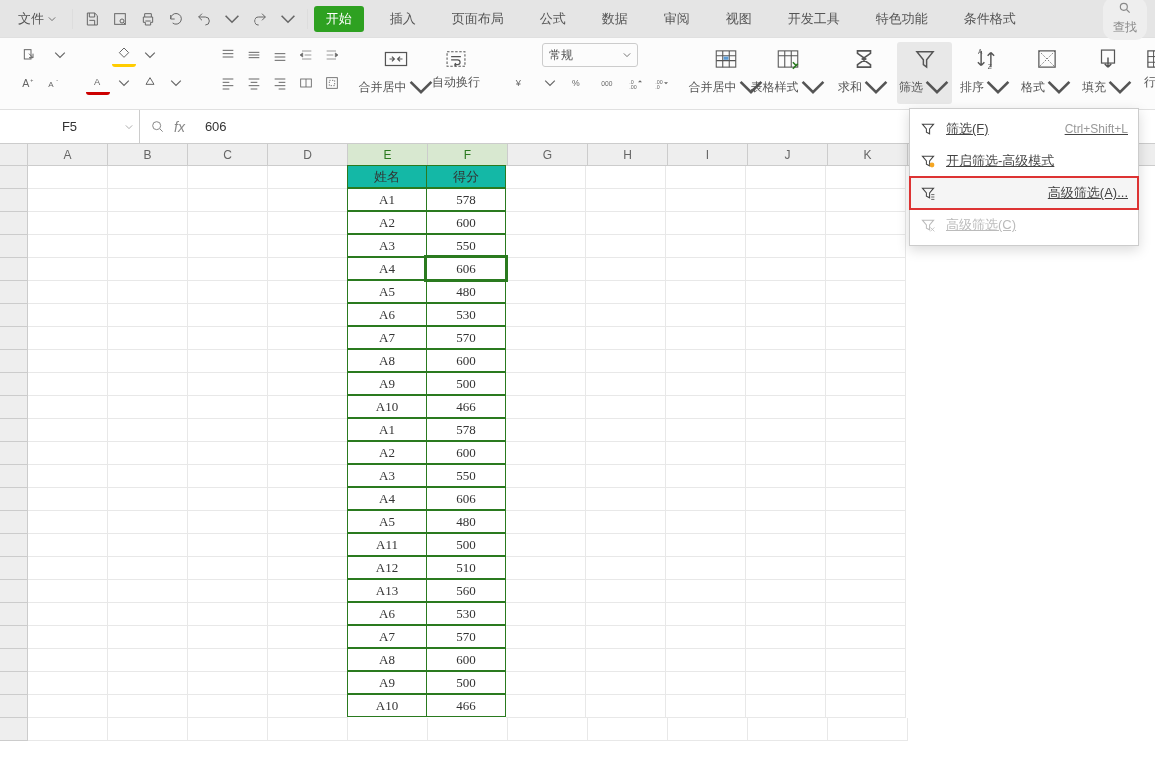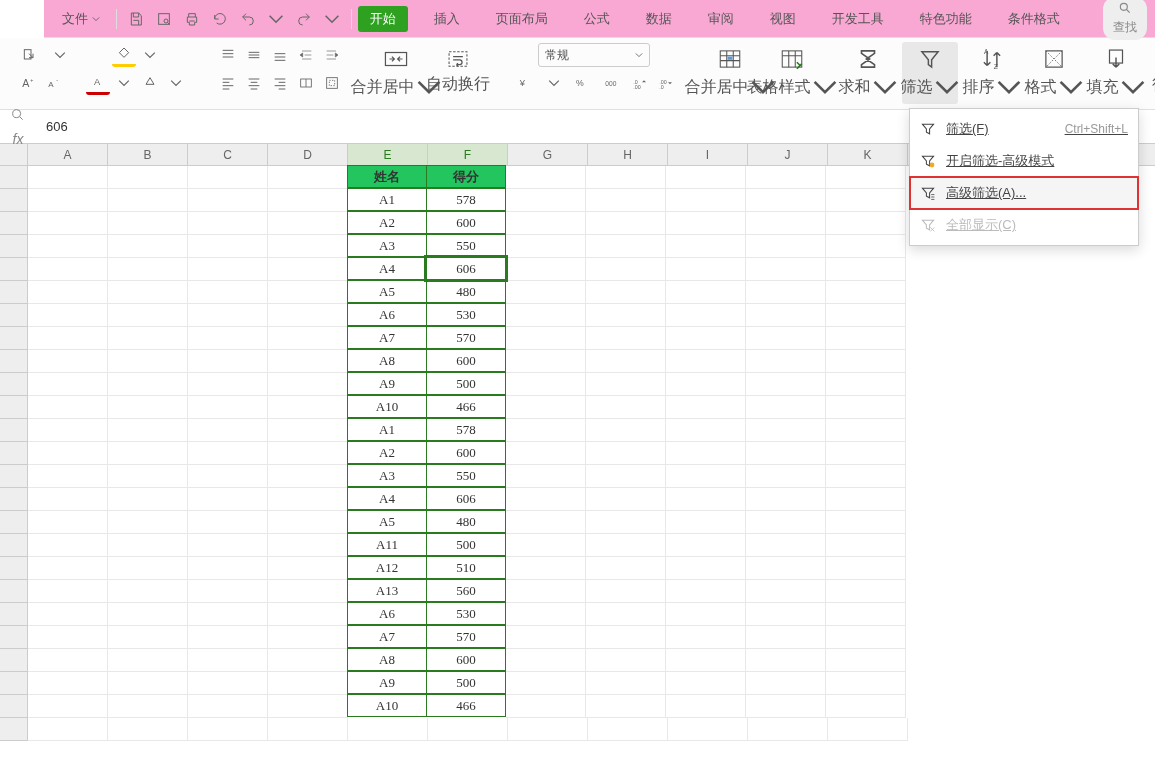--- a/index.html
+++ b/index.html
@@ -1,72 +1,72 @@
 <!DOCTYPE html>
 <html><head>
 <meta charset="utf-8">
 <style>
 * { box-sizing: border-box; margin: 0; padding: 0; }
 body { font-family: "Microsoft YaHei", Arial, sans-serif; font-size: 12px; background: #fff; color: #333; user-select: none; width: 1155px; }
 
 
-.menubar { display: flex; align-items: center; height: 38px; padding: 8px 8px; gap: 2px; border-bottom: 1px solid #e0e0e0; background: #f9a8d4; margin-left: 44px; }
+.menubar { display: flex; align-items: center; height: 38px; padding: 8px 8px; gap: 2px; border-bottom: 1px solid #e0e0e0; background: #e5e5e5; }
 .menu-item { padding: 4px 10px; font-size: 13px; color: #555; border-radius: 3px; }
 .menu-item.active { background: #2ea121; color: #fff; padding: 4px 12px; }
 .icon-btn { width: 26px; height: 26px; display: inline-flex; align-items: center; justify-content: center; color: #666; border-radius: 3px; }
 .icon-btn svg { width: 16px; height: 16px; }
 .sep { width: 1px; height: 20px; background: #ddd; margin: 0 4px; }
 .search-btn { display: flex; align-items: center; gap: 4px; margin-left: auto; padding: 4px 10px; background: #eee; border-radius: 12px; color: #888; flex-direction: column; }
 .search-btn svg { width: 14px; height: 14px; }
 
 
 .toolbar { display: flex; align-items: flex-start; height: 72px; padding: 4px 8px 0; gap: 6px; border-bottom: 1px solid #e0e0e0; background: #fcfcfc; }
 .tb-group { display: flex; flex-direction: column; align-items: center; gap: 2px; padding: 0 4px; }
 .tb-row { display: flex; align-items: center; gap: 2px; height: 26px; }
 .tb-btn { display: inline-flex; align-items: center; justify-content: center; min-width: 24px; height: 24px; padding: 0 2px; color: #666; border-radius: 3px; }
 .tb-btn svg { width: 16px; height: 16px; }
 .tb-btn.small svg { width: 12px; height: 12px; }
 .tb-big { display: flex; flex-direction: column; align-items: center; gap: 2px; width: 56px; padding: 4px 2px; color: #555; }
 .tb-big svg { width: 26px; height: 26px; }
-.tb-big .lbl { font-size: 16px; white-space: nowrap; display: flex; align-items: center; gap: 1px; }
+.tb-big .lbl { font-size: 12px; white-space: nowrap; display: flex; align-items: center; gap: 1px; }
 .tb-big.active { background: #e8e8e8; border-radius: 3px; align-items: center; }
 .dd-caret { width: 8px; height: 8px; }
 .tb-sep { width: 1px; height: 54px; background: #e0e0e0; margin: 4px 4px 0; }
-.fmt-select { display: flex; align-items: center; gap: 4px; height: 24px; padding: 0 6px; border: 1px solid #ccc; border-radius: 3px; font-size: 12px; color: #555; width: 112px; }
+.fmt-select { display: flex; align-items: center; gap: 4px; height: 24px; padding: 0 6px; border: 1px solid #ccc; border-radius: 3px; font-size: 12px; color: #555; width: 96px; }
 
 
 .formula-bar { display: flex; align-items: center; height: 34px; border-bottom: 1px solid #ccc; background: #fff; }
 .name-box { width: 140px; height: 34px; display: flex; align-items: center; justify-content: center; border-right: 1px solid #ccc; font-size: 13px; color: #333; position: relative; }
 .name-box .caret { position: absolute; right: 6px; }
-.fb-tools { display: flex; align-items: center; gap: 8px; padding: 0 10px; color: #888; flex-direction: column; }
+.fb-tools { display: flex; align-items: center; gap: 8px; padding: 0 10px; color: #888; }
 .fb-tools svg { width: 16px; height: 16px; }
 .fx { font-style: italic; font-size: 14px; color: #888; }
 .formula-input { flex: 1; padding: 0 10px; font-size: 13px; color: #333; }
 
 
 .col-headers { display: flex; height: 22px; background: #eee; border-bottom: 1px solid #ccc; }
 .corner { width: 28px; border-right: 1px solid #ccc; }
 .col-h { width: 80px; display: flex; align-items: center; justify-content: center; border-right: 1px solid #ccc; font-size: 12px; color: #666; position: relative; }
 .col-h.sel { background: #d8e8d0; color: #2a7a1f; font-weight: 500; }
 
 
 .grid { position: relative; }
 .row { display: flex; height: 23px; }
 .row-h { width: 28px; background: #eee; border-right: 1px solid #ccc; border-bottom: 1px solid #ccc; }
 .cell { width: 80px; height: 23px; border-right: 1px solid #e8e8e8; border-bottom: 1px solid #e8e8e8; display: flex; align-items: center; justify-content: center; font-size: 13px; color: #333; position: relative; }
 .data-cell { border: 1px solid #2a7a1f; margin: -1px 0 0 -1px; font-family: "Times New Roman", serif; }
-.data-cell.header { background: #22c55e; font-weight: bold; }
+.data-cell.header { background: #14b8a6; }
 .data-cell.active { background: #fff; outline: 2px solid #2a7a1f; z-index: 2; }
 
 
 .dropdown { position: absolute; top: 108px; right: 16px; width: 230px; background: #fff; border: 1px solid #ccc; box-shadow: 0 4px 12px rgba(0,0,0,0.15); padding: 4px 0; z-index: 100; }
 .dd-item { display: flex; align-items: center; height: 32px; padding: 0 10px; gap: 10px; font-size: 13px; color: #444; text-decoration: underline; }
 .dd-item svg { width: 16px; height: 16px; flex-shrink: 0; }
 .dd-item.disabled { color: #bbb; }
-.dd-item.highlight { outline: 2px solid #d33; outline-offset: -1px; background: #f5f5f5; }
+.dd-item.highlight { outline: 2px solid #d33; outline-offset: -1px; background: #f5f5f5; justify-content: space-between; }
 .dd-shortcut { margin-left: auto; font-size: 12px; color: #999; }
 .font-color-underline { border-bottom: 3px solid #c00; }
 .bg-color-underline { border-bottom: 3px solid #ffcc00; }
 </style>
 </head>
 <body>
 
 <div class="menubar">
   <div class="menu-item">
     <span>文件</span>
@@ -421,20 +421,26 @@
   <div class="tb-big" style="width:42px">
     <svg viewBox="0 0 32 32">
         <rect x="6" y="6" width="20" height="20" stroke="currentColor" fill="none" stroke-width="1.5"></rect>
         <path d="M6 13h20M6 20h20M13 6v20M20 6v20" stroke="currentColor" stroke-width="1.2"></path>
       </svg>
     <span class="lbl">行和</span>
   </div>
 </div>
 
 <div class="formula-bar">
+  <div class="name-box">
+    <span>F5</span>
+    <svg class="caret dd-caret" viewBox="0 0 10 10">
+        <path d="M1 3l4 4 4-4" stroke="#999" fill="none"></path>
+      </svg>
+  </div>
   <div class="fb-tools">
     <svg viewBox="0 0 24 24">
         <circle cx="10" cy="10" r="6" stroke="currentColor" fill="none" stroke-width="1.5"></circle>
         <path d="M15 15l4 4" stroke="currentColor" stroke-width="1.5"></path>
       </svg>
     <span class="fx">fx</span>
   </div>
   <div class="formula-input">
     <span>606</span>
   </div>
@@ -830,15 +836,15 @@
         <path d="M3 4h14l-5 6v6l-4-2v-4z" stroke="currentColor" fill="none" stroke-width="1.3"></path>
         <path d="M14 12h4M14 15h4M14 18h4" stroke="currentColor"></path>
       </svg>
       <span>高级筛选(A)...</span>
     </div>
     <div class="dd-item disabled">
       <svg viewBox="0 0 20 20">
         <path d="M3 4h14l-5 6v6l-4-2v-4z" stroke="currentColor" fill="none" stroke-width="1.3"></path>
         <path d="M13 13l5 5M18 13l-5 5" stroke="currentColor"></path>
       </svg>
-      <span>全部显示(C)</span>
+      <span>高级筛选(C)</span>
     </div>
   </div>
 
 </body></html>

